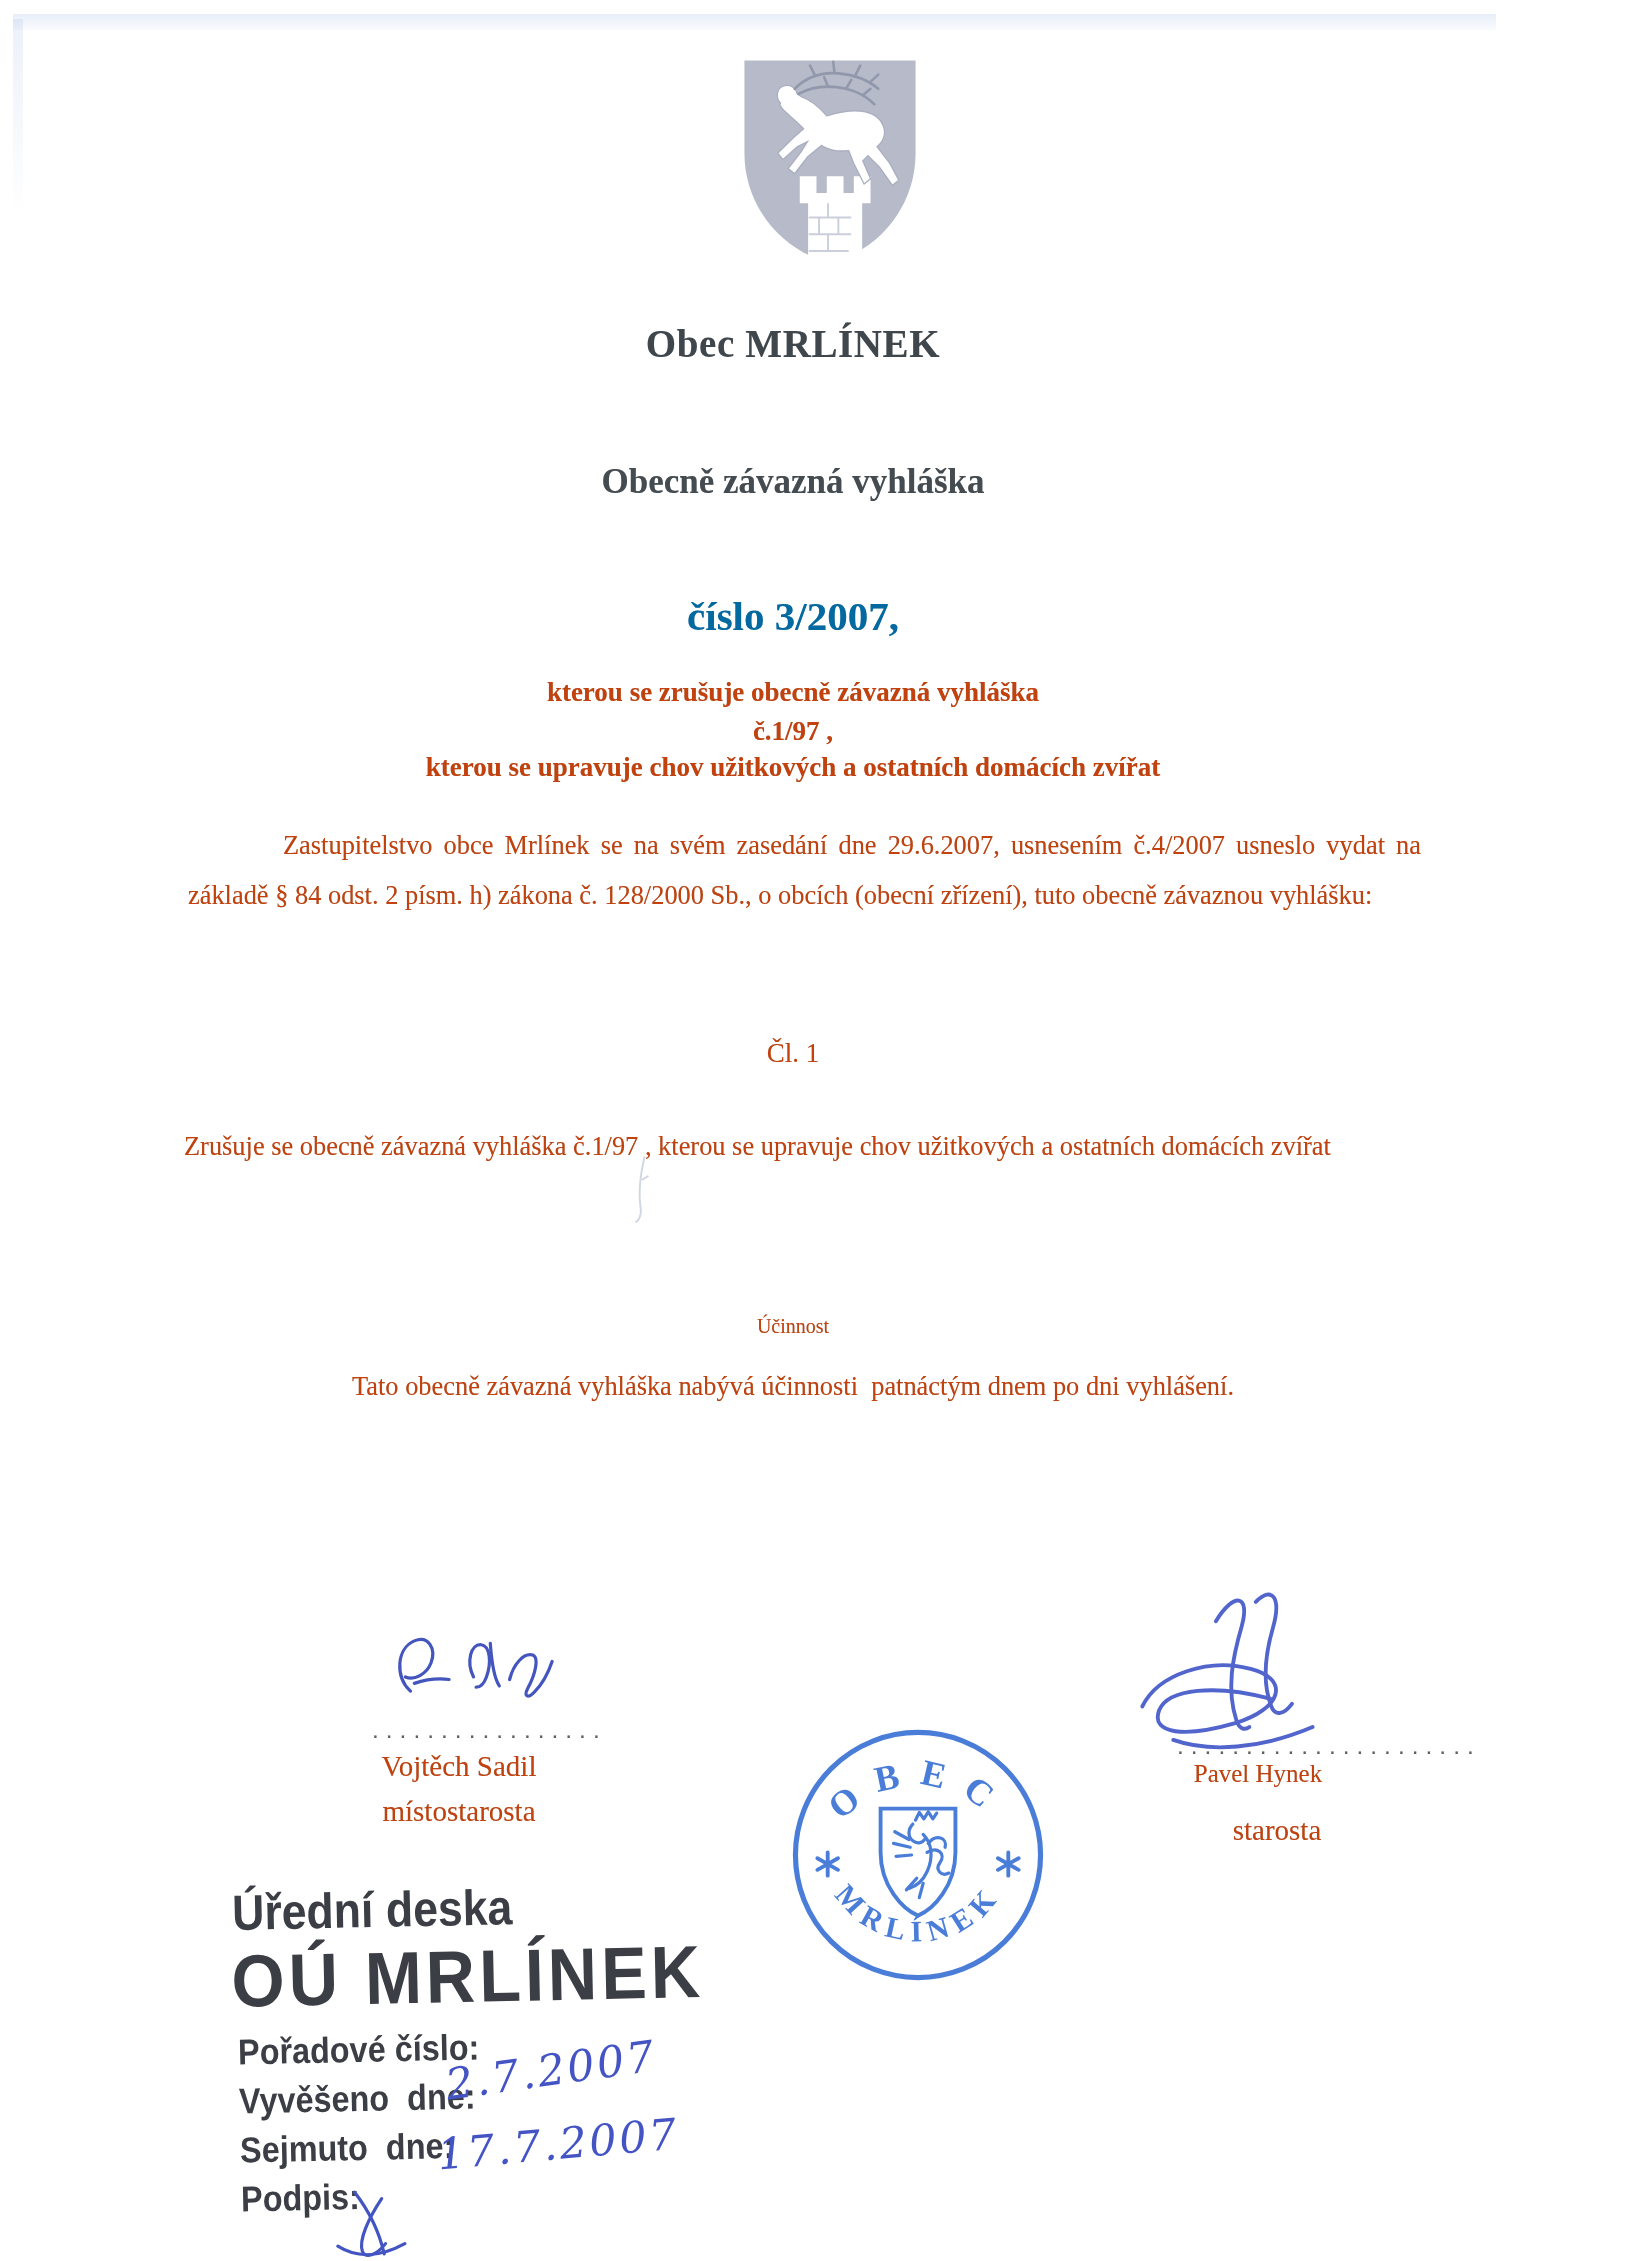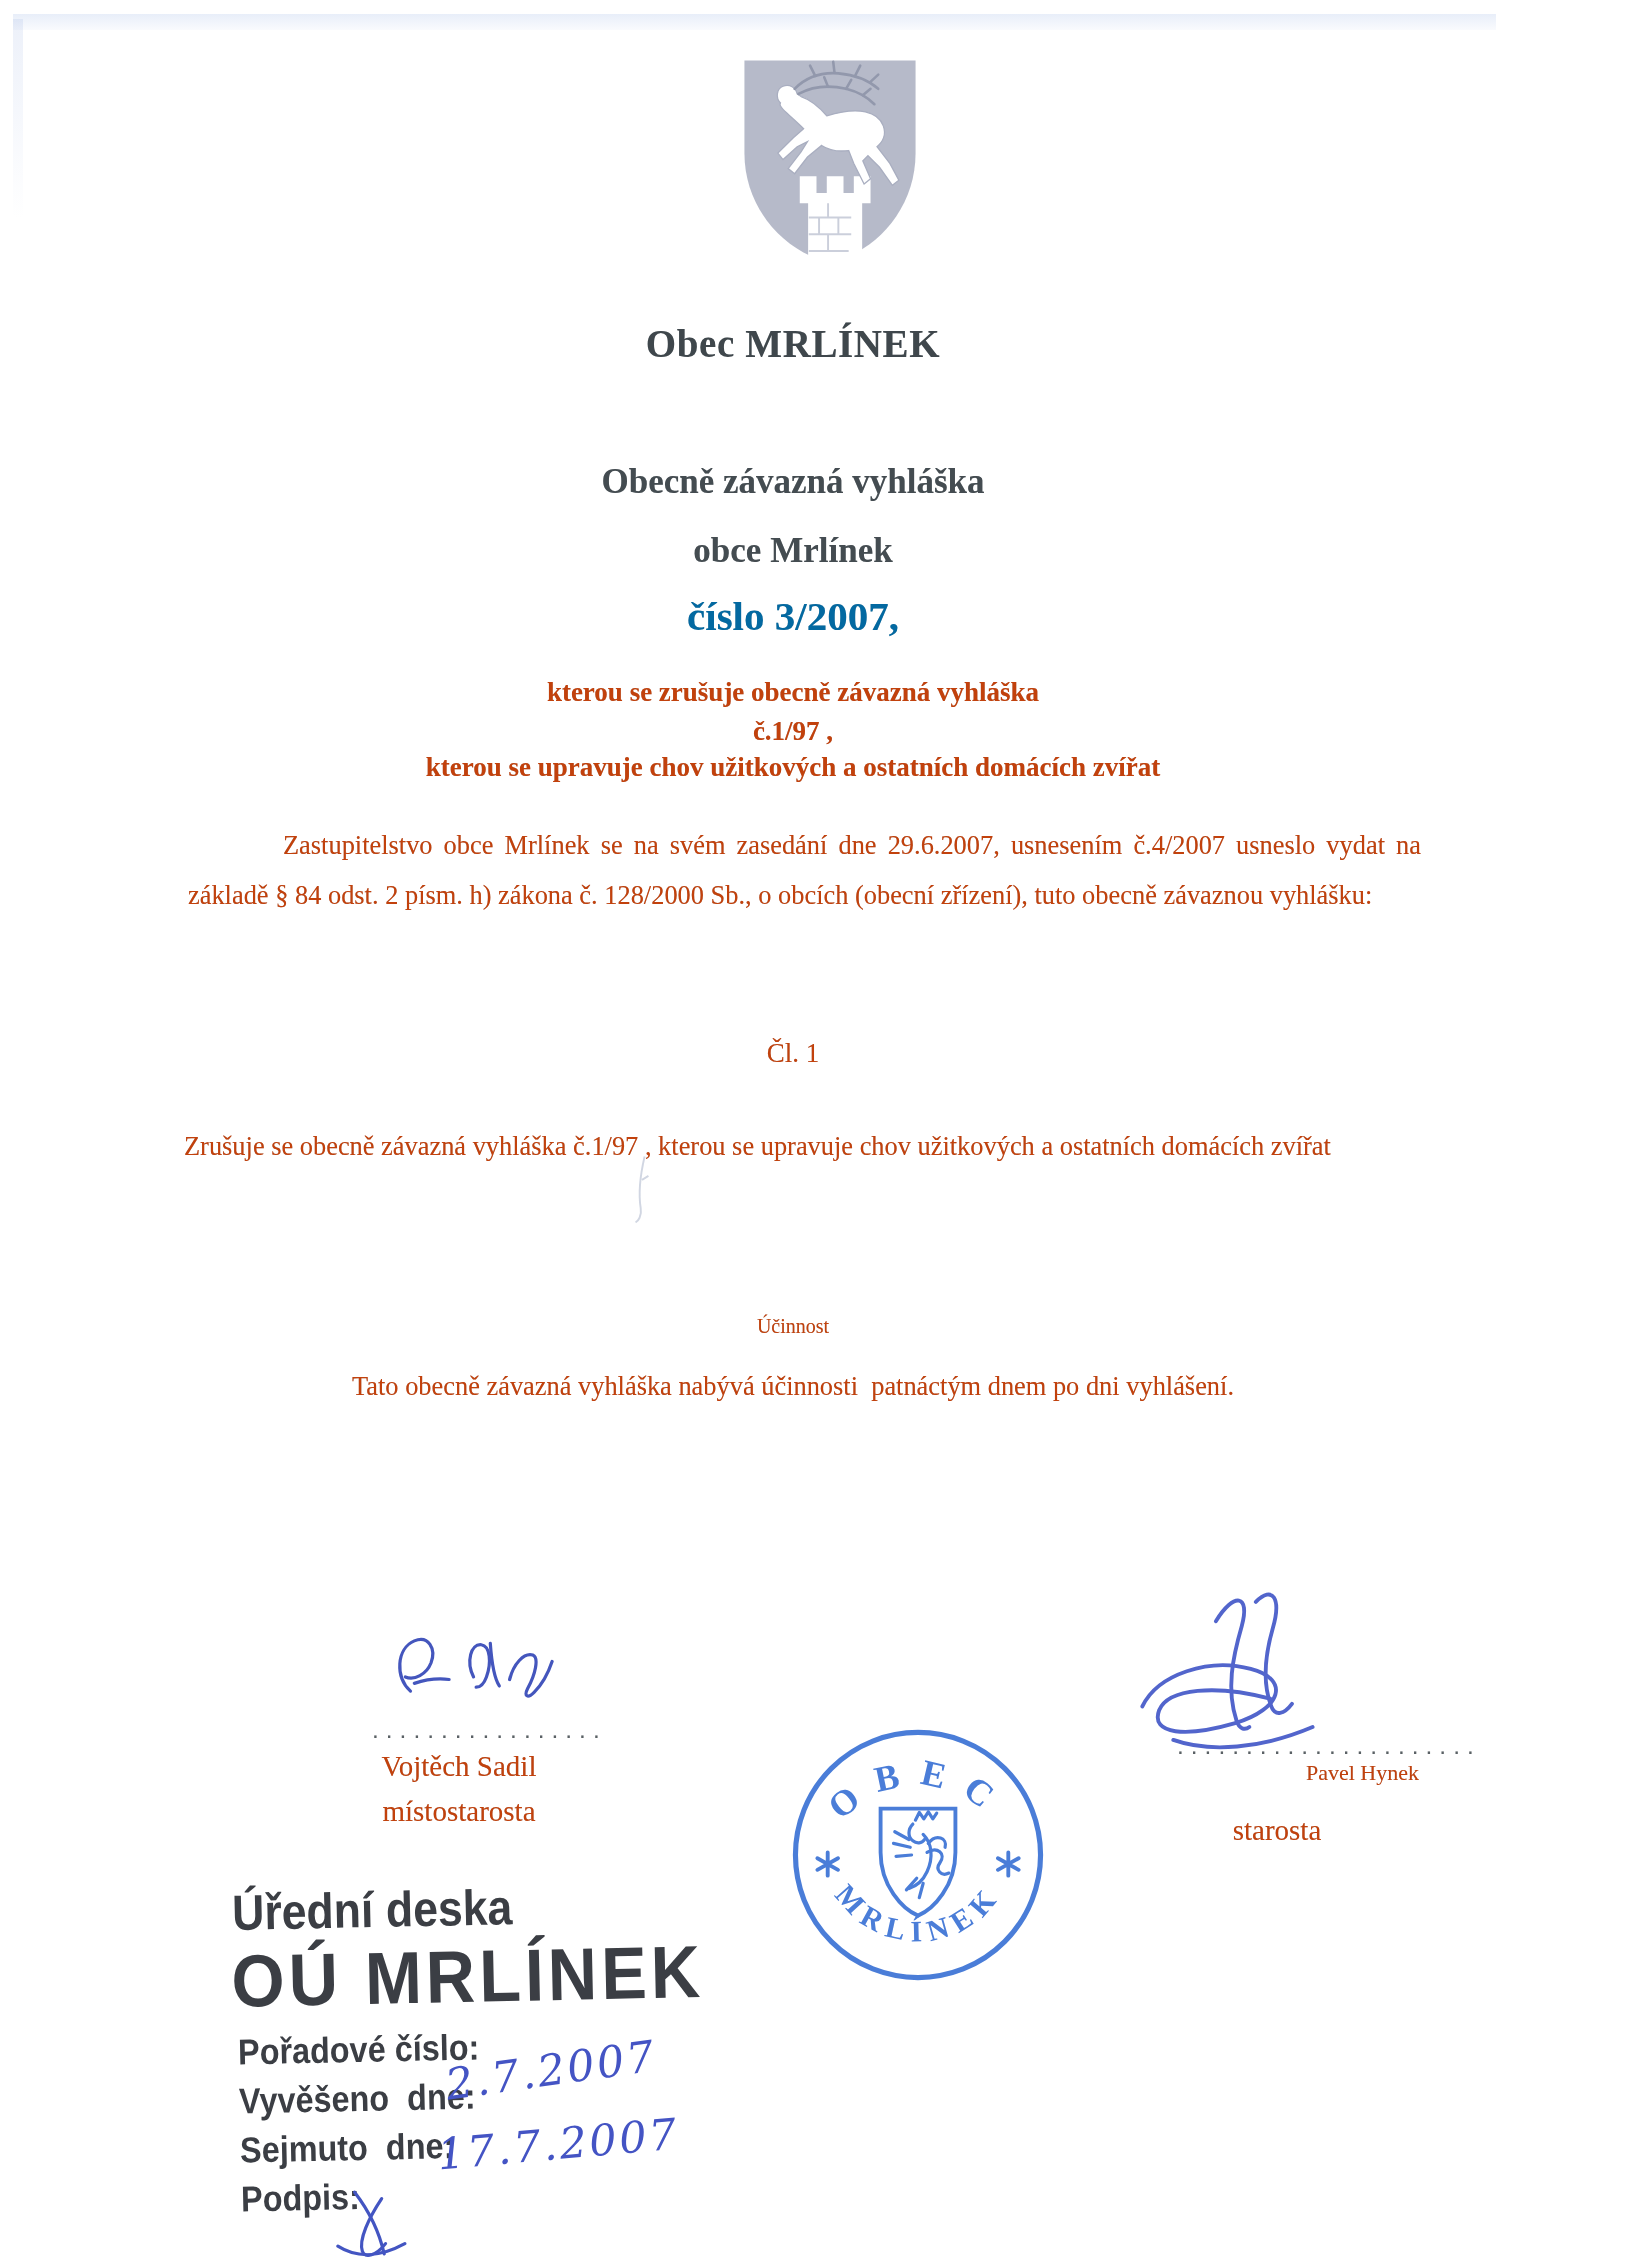--- a/index.html
+++ b/index.html
@@ -25,21 +25,21 @@
   .a1h{top:1038px;font-size:27px;}
   .a1b{top:1122px;left:184px;width:1225px;font-size:26.4px;line-height:1.85;text-align:left;}
   .a2h{top:1279px;font-size:27px;}
   .a2s{top:1315px;font-size:20px;}
   .a2b{top:1371px;font-size:26.4px;white-space:pre-wrap;}
   .dots{font-family:"Liberation Sans",sans-serif;font-size:24.5px;letter-spacing:7px;color:#5a6165;}
   .sigL-dots{left:372px;top:1716px;width:219px;}
   .sigL-name{left:298px;top:1750px;width:322px;text-align:center;font-size:29px;}
   .sigL-role{left:298px;top:1795px;width:322px;text-align:center;font-size:29px;}
   .sigR-dots{left:1177px;top:1732px;width:219px;}
-  .sigR-name{left:1097px;top:1760px;width:322px;text-align:right;font-size:22px;}
+  .sigR-name{left:1097px;top:1760px;width:322px;text-align:center;font-size:25px;}
   .sigR-role{left:1116px;top:1814px;width:322px;text-align:center;font-size:29px;}
   .stampbox{color:#3b3e44;font-family:"Liberation Sans","DejaVu Sans",sans-serif;
             transform:rotate(-1.2deg);transform-origin:left top;}
   .ud1{left:192px;top:1888px;font-size:46px;font-weight:bold;transform:scale(.97,1.08);transform-origin:left top;}
   .ud2{left:190px;top:1943px;font-size:67px;font-weight:bold;letter-spacing:3.9px;
        transform:scale(1.02,1.1);transform-origin:left top;}
   .lbl{left:195px;font-size:36px;font-weight:bold;white-space:pre;transform:scaleX(.9);transform-origin:left top;}
   .lbl0{top:2036px;} .lbl1{top:2085px;} .lbl2{top:2134px;} .lbl3{top:2183px;}
   .hand{font-family:"DejaVu Serif",serif;font-style:italic;color:#4454c4;letter-spacing:2.6px;}
   .date1{left:445px;top:2045px;font-size:43px;transform:rotate(-8deg);}
@@ -69,21 +69,20 @@
         <path d="M94,60 C116,48 142,46 168,52 C188,57 202,66 212,76"></path>
         <path d="M120,32 L112,16 M150,27 L148,10 M182,32 L190,16 M205,42 L218,30"></path>
         <path d="M140,49 L134,34 M168,52 L176,38 M194,62 L206,52"></path>
       </g>
     </g>
   </svg>
 
   <div class="abs ctr header-title b doc">Obec MRLÍNEK</div>
 
   <div class="abs ctr t1 b doc">Obecně závazná vyhláška</div>
-  <div class="abs ctr t2 b doc">obce Mrlínek</div>
   <div class="abs ctr t3 b doc">číslo 3/2007,</div>
 
   <div class="abs ctr s1 b doc">kterou se zrušuje obecně závazná vyhláška</div>
   <div class="abs ctr s2 b doc">č.1/97 ,</div>
   <div class="abs ctr s3 b doc">kterou se upravuje chov užitkových a ostatních domácích zvířat</div>
 
   <div class="abs preamble doc">Zastupitelstvo obce Mrlínek se na svém zasedání dne 29.6.2007, usnesením č.4/2007 usneslo vydat na základě § 84 odst. 2 písm. h) zákona č. 128/2000 Sb., o obcích (obecní zřízení), tuto obecně závaznou vyhlášku:</div>
 
   <div class="abs ctr a1h doc">Čl. 1</div>
   <div class="abs a1b doc">Zrušuje se obecně závazná vyhláška č.1/97 , kterou se upravuje chov užitkových a ostatních domácích zvířat</div>

